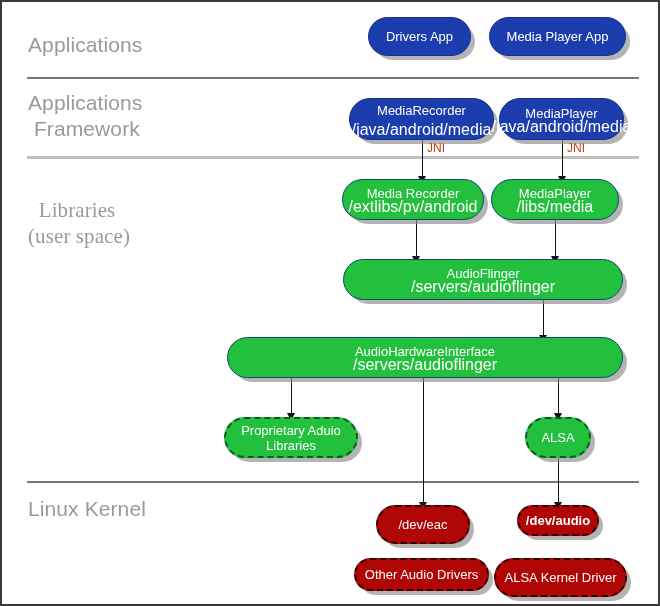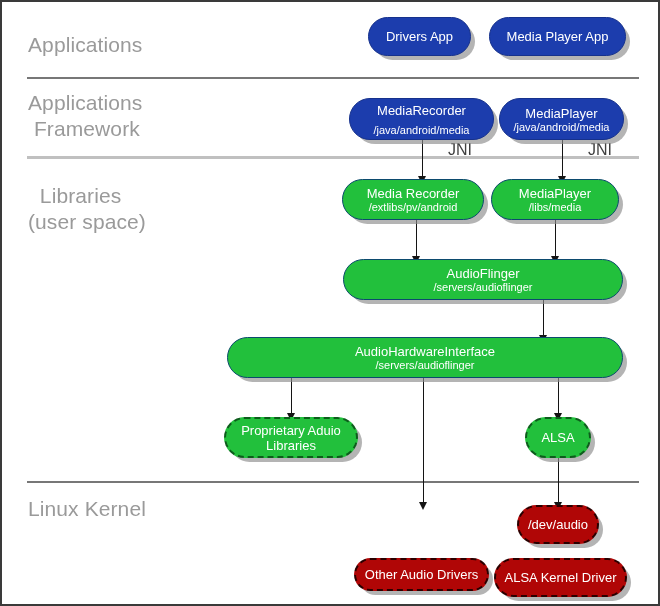--- a/index.html
+++ b/index.html
@@ -42,42 +42,41 @@
   }
   .arrow{
     position:absolute;
     width:0;height:0;
     border-left:4.5px solid transparent;
     border-right:4.5px solid transparent;
     border-top:8px solid #141414;
   }
   .edge-label{
     position:absolute;
-    font-size:16px;
-    color:#404040;
+    font-size:12px;
+    color:#c2410c;
     white-space:nowrap;
-    margin-left:21px;
   }
 
   
   .node{
     position:absolute;
     box-sizing:border-box;
     border-radius:999px;
     display:flex;
     flex-direction:column;
     align-items:center;
     justify-content:center;
     color:#ffffff;
     text-align:center;
     box-shadow:5px 5px 0 -1px rgba(140,140,140,0.65);
     padding:0 6px;
   }
   .node .t1{ font-size:13px; line-height:15px; white-space:nowrap; }
-  .node .t2{ font-size:11px; line-height:12px; white-space:nowrap; }
+  .node .t2{ font-size:16px; line-height:12px; white-space:nowrap; }
   .node.wrap .t1{ white-space:normal; line-height:15px; }
 
   .node.blue{ background:#1c3dad; border:1px solid #16318c; }
   .node.green{ background:#22c03c; border:1px solid #0c4a6e; }
   .node.green.dashed{ border:2px dashed #0d5c1c; }
   .node.red{ background:#b00606; border:2px dashed #2a0000; }
 </style>
 </head>
 <body>
 
@@ -85,21 +84,21 @@
 
   <div class="divider" style="left:25px; top:75px;  width:612px;"></div>
   <div class="divider light" style="left:25px; top:154px; width:612px;"></div>
   <div class="divider" style="left:25px; top:479px; width:612px;"></div>
 
   <div class="layer-label" style="left:26px; top:30px;">Applications</div>
 
   <div class="layer-label" style="left:26px; top:88px;">Applications
  Framework</div>
 
-  <div class="layer-label" style="left:26px; top:181px;">  Libraries
+  <div class="layer-label" style="left:26px; top:195px;font-family:Liberation Serif, serif;">  Libraries
 (user space)</div>
 
   <div class="layer-label" style="left:26px; top:494px;">Linux Kernel</div>
 
   <div class="vline" style="left:420px; top:138px; height:40px;"></div>
   <div class="arrow" style="left:416px; top:174px;"></div>
   <div class="edge-label" style="left:425px; top:139px;">JNI</div>
 
   <div class="vline" style="left:560px; top:138px; height:40px;"></div>
   <div class="arrow" style="left:556px; top:174px;"></div>
@@ -165,22 +164,25 @@
   </div>
 
   <div class="node green dashed" style="left:523px; top:415px; width:66px; height:41px;">
     <span class="t1">ALSA</span>
   </div>
 
   <div class="node green dashed wrap" style="left:222px; top:415px; width:134px; height:41px;">
     <span class="t1">Proprietary Aduio Libraries</span>
   </div>
 
+  <div class="node red" style="left:374px; top:503px; width:94px; height:39px;">
+    <span class="t1">/dev/eac</span>
+  </div>
 
-  <div class="node red" style="left:515px; top:503px; width:82px; height:39px;">
+  <div class="node red" style="left:515px; top:503px; width:82px; height:31px;font-weight:bold;">
     <span class="t1">/dev/audio</span>
   </div>
 
   <div class="node red" style="left:352px; top:556px; width:135px; height:33px;">
     <span class="t1">Other Audio Drivers</span>
   </div>
 
   <div class="node red" style="left:492px; top:556px; width:133px; height:39px;">
     <span class="t1">ALSA Kernel Driver</span>
   </div>

